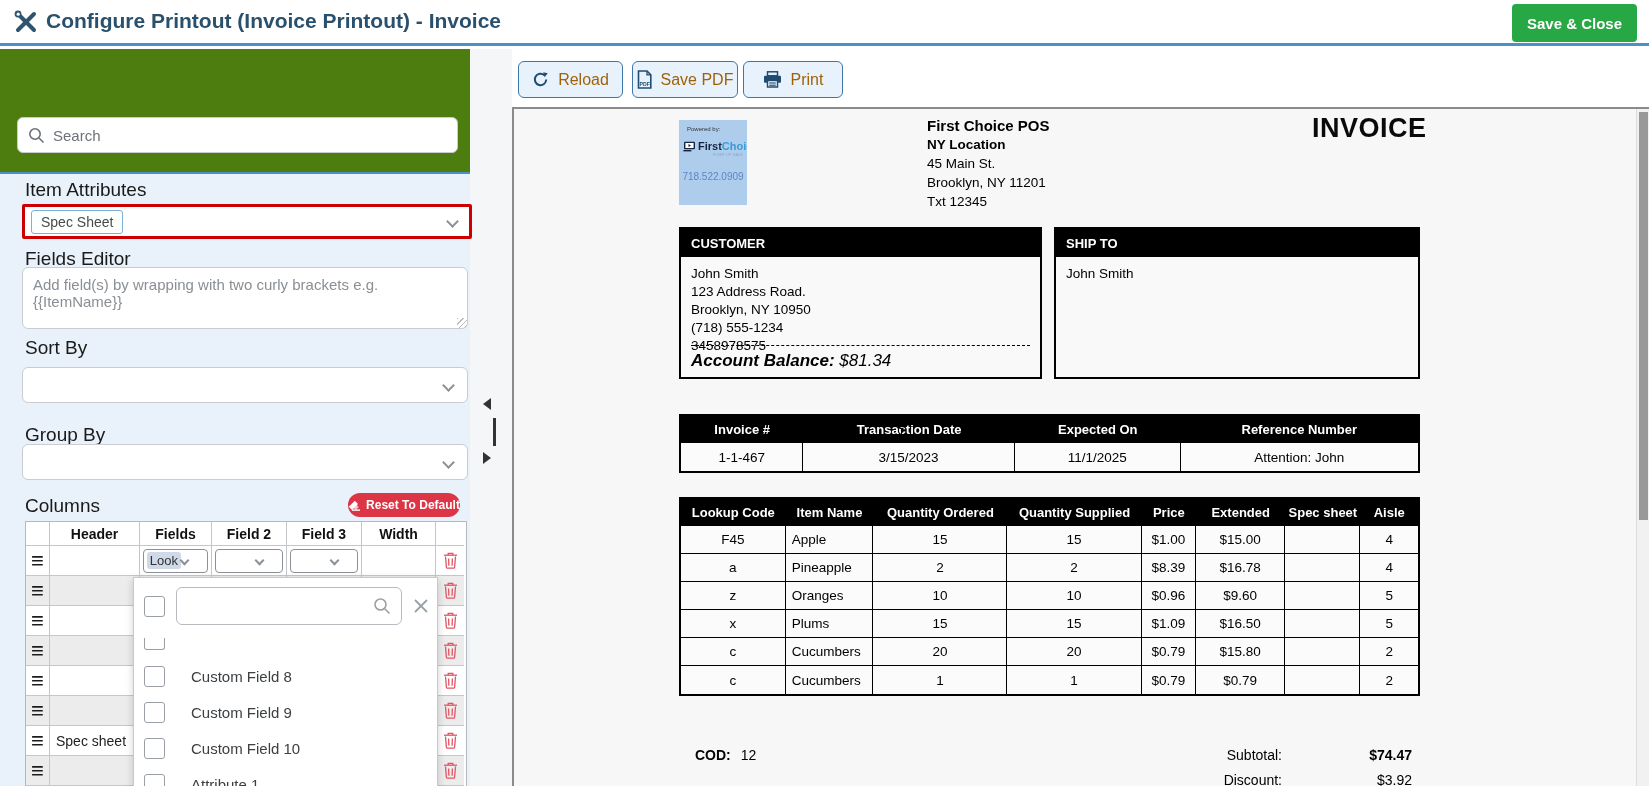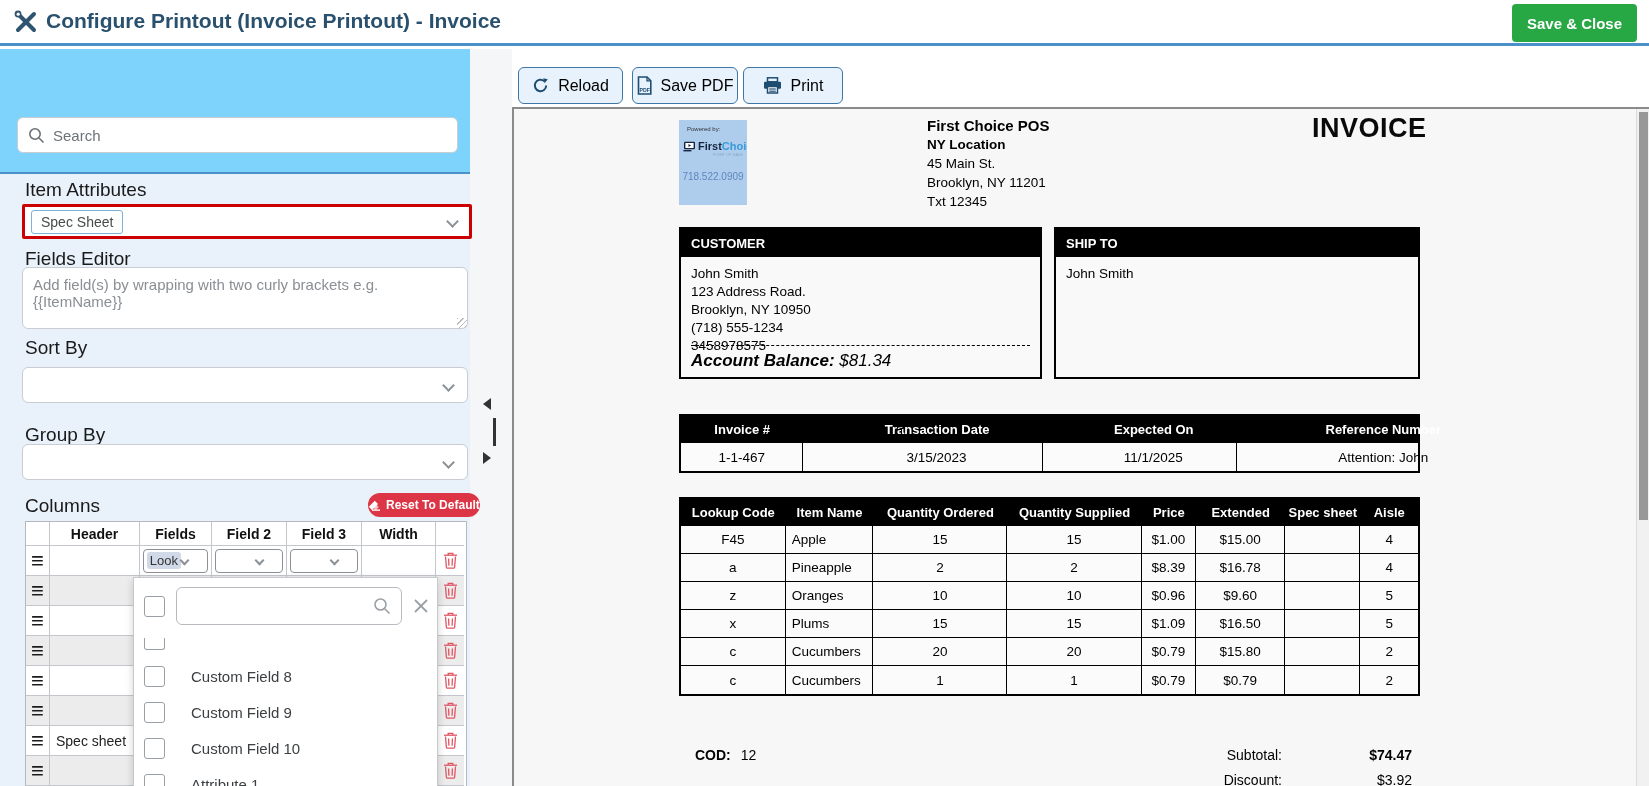--- a/index.html
+++ b/index.html
@@ -7,35 +7,35 @@
   body { font-family:"Liberation Sans", sans-serif; background:#fff; }
   #app { position:relative; width:1649px; height:786px; overflow:hidden; }
 
   
   .top-header { position:absolute; left:0; top:0; width:1649px; height:46px; background:#fff; border-bottom:3px solid #4a90c9; z-index:30; }
   .app-title { position:absolute; left:46px; top:9px; font-size:21px; font-weight:bold; color:#29506d; }
   .tools-icon { position:absolute; left:13px; top:9px; width:26px; height:26px; }
   .save-close-btn { position:absolute; left:1512px; top:4px; width:125px; height:38px; background:#28a745; color:#fff; font-size:15px; font-weight:bold; border:none; border-radius:4px; cursor:pointer; }
 
   
-  .sidebar { position:absolute; left:0; top:49px; width:470px; height:737px; background:#7dd3fc; z-index:5; }
+  .sidebar { position:absolute; left:0; top:49px; width:470px; height:737px; background:#4d7c0f; z-index:5; }
   .search-box { position:absolute; left:17px; top:68px; width:441px; height:36px; border:1px solid #c9ccd1; border-radius:6px; background:#fff; display:flex; align-items:center; padding:0 10px; z-index:6; }
   .search-box input { border:none; outline:none; font-size:15px; color:#333; width:100%; margin-left:8px; font-family:"Liberation Sans",sans-serif; background:transparent; }
   .search-box input::placeholder { color:#6d7278; }
   .blue-divider { position:absolute; left:0; top:123px; width:470px; height:2px; background:#4a90c9; z-index:6; }
   .side-panel { position:absolute; left:0; top:125px; width:470px; height:661px; background:#e9f2fa; z-index:5; }
   .fld-label { position:absolute; font-size:19px; font-weight:normal; color:#1a1a1a; z-index:7; }
   .attr-select { position:absolute; left:22px; top:155px; width:450px; height:35px; background:#fff; border:3px solid #cc0000; border-radius:2px; display:flex; align-items:center; padding:0 12px 0 6px; z-index:7; }
   .attr-pill { border:1px solid #7fb1d8; border-radius:3px; background:#fdfefe; color:#4a4a4a; font-size:14px; padding:3px 9px; }
   .chev { width:9px; height:9px; border-right:2px solid #8b9196; border-bottom:2px solid #8b9196; transform:rotate(45deg); margin-left:auto; }
   .fields-editor { position:absolute; left:22px; top:218px; width:446px; height:62px; border:1px solid #c9ccd1; border-radius:6px; background:#fff; font-size:15px; color:#333; padding:8px 10px; resize:none; font-family:"Liberation Sans",sans-serif; z-index:7;
     background-image:repeating-linear-gradient(135deg,#b9b9b9 0 1px,transparent 1px 4px); background-size:10px 10px; background-position:right bottom; background-repeat:no-repeat; }
   .fields-editor::placeholder { color:#8a8f94; }
   .plain-select { position:absolute; background:#fff; border:1px solid #c9ccd1; border-radius:6px; display:flex; align-items:center; padding:0 14px; z-index:7; }
-  .reset-btn { position:absolute; left:368px; top:444px; width:112px; height:24px; background:#dc3545; border:none; border-radius:12px; color:#fff; font-size:12px; font-weight:bold; display:flex; align-items:center; gap:5px; cursor:pointer; z-index:7; }
+  .reset-btn { position:absolute; left:348px; top:444px; width:112px; height:24px; background:#dc3545; border:none; border-radius:12px; color:#fff; font-size:12px; font-weight:bold; display:flex; align-items:center; justify-content:center; gap:5px; cursor:pointer; z-index:7; }
 
   
   .cols-table { position:absolute; left:25px; top:472px; width:442px; z-index:7; background:#fff; border:1px solid #b5b8bc; }
   .cols-row { display:grid; grid-template-columns:24px 90px 72px 75px 75px 74px 28px;text-align:right; }
   .cols-row > div { border-right:1px solid #c3c6ca; border-bottom:1px solid #c3c6ca; display:flex; align-items:center; justify-content:center; overflow:hidden; }
   .cols-row > div:last-child { border-right:none; }
   .cols-head { height:24px; }
   .cols-head > div { font-size:14px; font-weight:bold; color:#111; background:#fff; }
   .cols-body { height:30px; }
   .cols-body.alt > div { background:#ececec; }
@@ -59,21 +59,21 @@
   .dd-item span.lbl { font-size:15px; color:#3c4043; }
 
   
   .splitter { position:absolute; left:470px; top:49px; width:42px; height:737px; background:#f4f6f8; z-index:4; }
   .sp-left { position:absolute; left:13px; top:349px; width:0; height:0; border-top:6px solid transparent; border-bottom:6px solid transparent; border-right:8px solid #333; }
   .sp-bar { position:absolute; left:23px; top:369px; width:3px; height:28px; background:#333; }
   .sp-right { position:absolute; left:13px; top:403px; width:0; height:0; border-top:6px solid transparent; border-bottom:6px solid transparent; border-left:8px solid #333; }
 
   
   .toolbar { position:absolute; left:512px; top:49px; width:1137px; height:58px; background:#fff; z-index:3; }
-  .tb-btn { position:absolute; top:12px; height:37px; background:#e8f2fc; border:1px solid #3f76a8; border-radius:6px; color:#000000; font-size:16px; display:flex; align-items:center; justify-content:center; gap:9px; cursor:pointer; font-family:"Liberation Sans",sans-serif;margin-top:6px; }
+  .tb-btn { position:absolute; top:12px; height:37px; background:#e8f2fc; border:1px solid #3f76a8; border-radius:6px; color:#a16207; font-size:16px; display:flex; align-items:center; justify-content:center; gap:9px; cursor:pointer; font-family:"Liberation Sans",sans-serif; }
 
   .preview { position:absolute; left:512px; top:107px; width:1137px; height:679px; background:#f7f7f7; border-top:2px solid #8a8a8a; border-left:2px solid #8a8a8a; overflow:hidden; z-index:2; }
   .pv-scroll-track { position:absolute; left:1122px; top:0; width:13px; height:679px; background:#f1f1f1; border-left:1px solid #dcdcdc; }
   .pv-scroll-thumb { position:absolute; left:2px; top:3px; width:9px; height:408px; background:#989898; }
 
   
   .logo-box { position:absolute; left:165px; top:5px; width:68px; height:85px; background:#aecdec; overflow:hidden;margin-top:6px; }
   .logo-powered { font-size:6px; color:#333; margin:6px 0 0 8px; }
   .logo-brand { display:flex; align-items:center; margin:8px 0 0 4px; }
   .logo-brand .a { font-size:11px; font-weight:bold; color:#16253f; }
@@ -86,21 +86,21 @@
   .inv-title { position:absolute; left:798px; top:4px; font-size:27px; font-weight:bold; color:#0a0a0a; letter-spacing:0.5px; }
 
   .addr-box { position:absolute; top:118px; height:152px; border:2px solid #000; background:#f9f9f9; }
   .addr-head { height:28px; background:#000; color:#fff; font-size:13px; font-weight:bold; display:flex; align-items:center; padding-left:10px; }
   .addr-body { padding:8px 10px; font-size:13.5px; line-height:18px; color:#000; }
   .addr-balance { position:absolute; left:10px; right:10px; bottom:6px; border-top:1px dashed #000; padding-top:5px; font-size:17px; font-style:italic; }
   .addr-balance b { font-weight:bold; }
 
   .doc-table { position:absolute; left:165px; width:741px; border:2px solid #000; background:#fbfbfb; }
   .dt-row { display:grid; }
-  .info-grid { grid-template-columns:16.6% 28.7% 22.5% 32.2%;gap:28px; }
+  .info-grid { grid-template-columns:16.6% 28.7% 22.5% 32.2%; }
   .items-grid { grid-template-columns:14.2% 11.9% 18.2% 18.2% 7.4% 12.1% 10.2% 7.8%; }
   .dt-row > div { display:flex; align-items:center; justify-content:center; overflow:hidden; }
   .dt-head { height:27px; background:#000; }
   .dt-head > div { color:#fff; font-size:13px; font-weight:bold; }
   .dt-body > div { border-right:1.5px solid #000; font-size:13.5px; color:#000; }
   .dt-body > div:last-child { border-right:none; }
   .dt-body { height:28px; border-bottom:1.5px solid #000; }
   .dt-body:last-child { border-bottom:none; }
   .items-grid.dt-body > div:nth-child(2) { justify-content:flex-start; padding-left:6px; }
 

